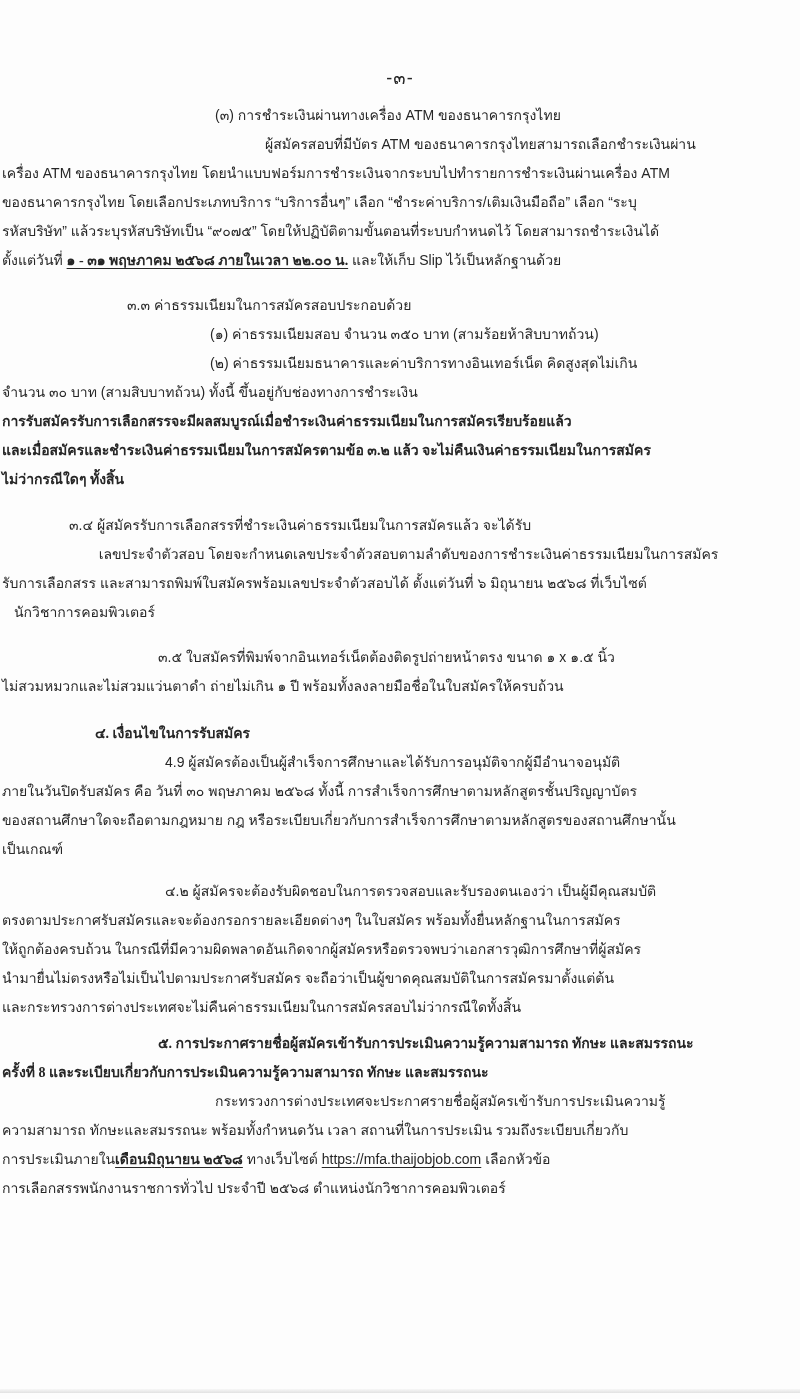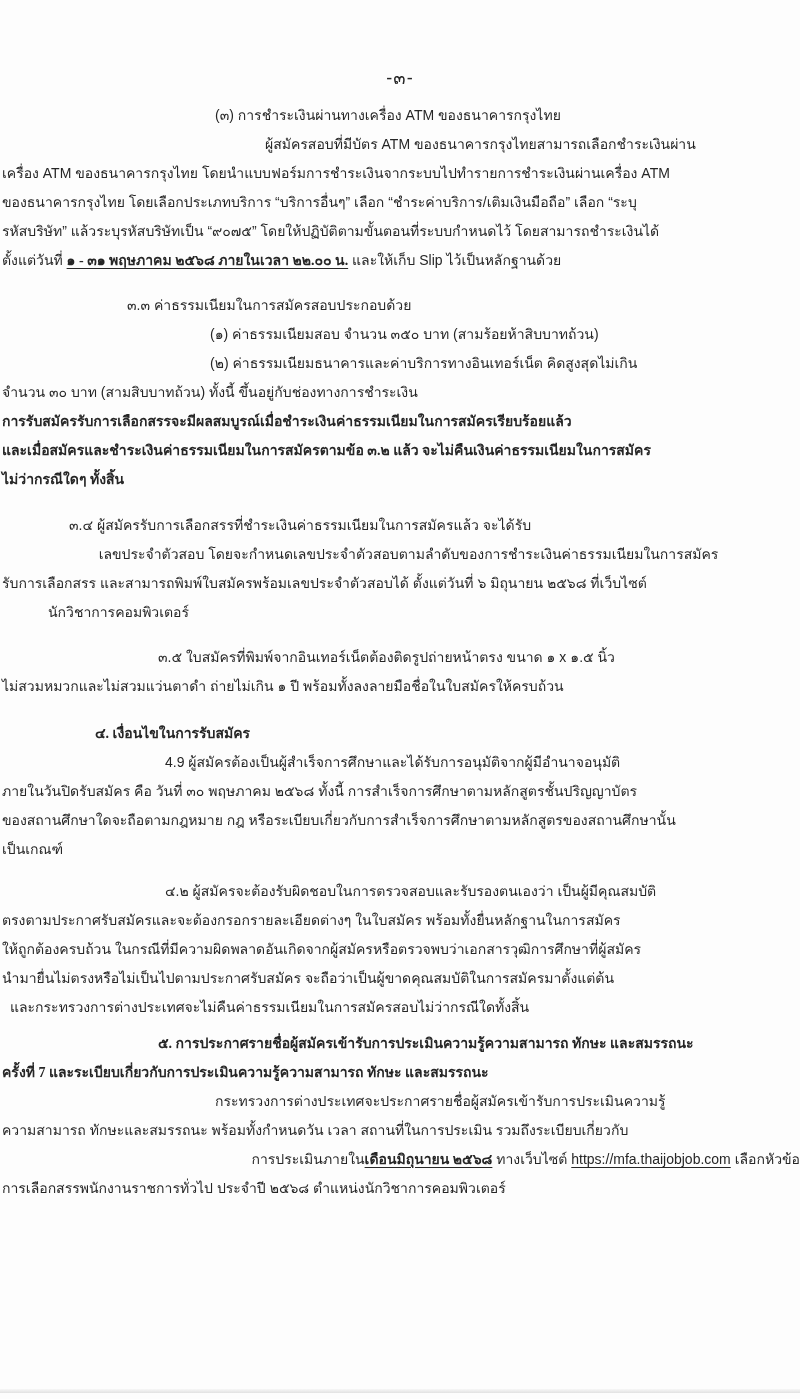--- a/index.html
+++ b/index.html
@@ -48,35 +48,35 @@
         <div class="line" style="padding-left: 127px; margin-top: 16px;"><span>๓.๓ ค่าธรรมเนียมในการสมัครสอบประกอบด้วย</span></div>
         <div class="line" style="padding-left: 210px;"><span>(๑)  ค่าธรรมเนียมสอบ จำนวน ๓๕๐ บาท (สามร้อยห้าสิบบาทถ้วน)</span></div>
         <div class="line" style="padding-left: 210px;"><span>(๒)  ค่าธรรมเนียมธนาคารและค่าบริการทางอินเทอร์เน็ต คิดสูงสุดไม่เกิน</span></div>
         <div class="line" style="padding-left: 2px;"><span>จำนวน ๓๐ บาท (สามสิบบาทถ้วน) ทั้งนี้ ขึ้นอยู่กับช่องทางการชำระเงิน</span></div>
         <div class="line" style="padding-left: 2px;"><span class="b">การรับสมัครรับการเลือกสรรจะมีผลสมบูรณ์เมื่อชำระเงินค่าธรรมเนียมในการสมัครเรียบร้อยแล้ว</span></div>
         <div class="line" style="padding-left: 2px;"><span class="b">และเมื่อสมัครและชำระเงินค่าธรรมเนียมในการสมัครตามข้อ ๓.๒ แล้ว จะไม่คืนเงินค่าธรรมเนียมในการสมัคร</span></div>
         <div class="line" style="padding-left: 2px;"><span class="b">ไม่ว่ากรณีใดๆ ทั้งสิ้น</span></div>
         <div class="line" style="padding-left: 69px; margin-top: 17px;"><span>๓.๔ ผู้สมัครรับการเลือกสรรที่ชำระเงินค่าธรรมเนียมในการสมัครแล้ว จะได้รับ</span></div>
         <div class="line" style="padding-left: 17px; text-align: center;"><span>เลขประจำตัวสอบ โดยจะกำหนดเลขประจำตัวสอบตามลำดับของการชำระเงินค่าธรรมเนียมในการสมัคร</span></div>
         <div class="line" style="padding-left: 2px;"><span>รับการเลือกสรร และสามารถพิมพ์ใบสมัครพร้อมเลขประจำตัวสอบได้ ตั้งแต่วันที่ ๖ มิถุนายน ๒๕๖๘ ที่เว็บไซต์</span></div>
-        <div class="line" style="padding-left: 0; margin-left: 48px;"><span>นักวิชาการคอมพิวเตอร์</span></div>
+        <div class="line" style="padding-left: 14px;"><span>นักวิชาการคอมพิวเตอร์</span></div>
         <div class="line" style="padding-left: 158px; margin-top: 16px;"><span>๓.๕ ใบสมัครที่พิมพ์จากอินเทอร์เน็ตต้องติดรูปถ่ายหน้าตรง ขนาด ๑ x ๑.๕ นิ้ว</span></div>
         <div class="line" style="padding-left: 2px;"><span>ไม่สวมหมวกและไม่สวมแว่นตาดำ ถ่ายไม่เกิน ๑ ปี พร้อมทั้งลงลายมือชื่อในใบสมัครให้ครบถ้วน</span></div>
         <div class="line" style="padding-left: 95px; margin-top: 18px;"><span class="b">๔. เงื่อนไขในการรับสมัคร</span></div>
         <div class="line" style="padding-left: 165px;"><span>4.9 ผู้สมัครต้องเป็นผู้สำเร็จการศึกษาและได้รับการอนุมัติจากผู้มีอำนาจอนุมัติ</span></div>
         <div class="line" style="padding-left: 2px;"><span>ภายในวันปิดรับสมัคร คือ วันที่ ๓๐ พฤษภาคม ๒๕๖๘ ทั้งนี้ การสำเร็จการศึกษาตามหลักสูตรชั้นปริญญาบัตร</span></div>
         <div class="line" style="padding-left: 2px;"><span>ของสถานศึกษาใดจะถือตามกฎหมาย กฎ หรือระเบียบเกี่ยวกับการสำเร็จการศึกษาตามหลักสูตรของสถานศึกษานั้น</span></div>
         <div class="line" style="padding-left: 2px;"><span>เป็นเกณฑ์</span></div>
         <div class="line" style="padding-left: 165px; margin-top: 13px;"><span>๔.๒ ผู้สมัครจะต้องรับผิดชอบในการตรวจสอบและรับรองตนเองว่า เป็นผู้มีคุณสมบัติ</span></div>
         <div class="line" style="padding-left: 2px;"><span>ตรงตามประกาศรับสมัครและจะต้องกรอกรายละเอียดต่างๆ ในใบสมัคร พร้อมทั้งยื่นหลักฐานในการสมัคร</span></div>
         <div class="line" style="padding-left: 2px;"><span>ให้ถูกต้องครบถ้วน ในกรณีที่มีความผิดพลาดอันเกิดจากผู้สมัครหรือตรวจพบว่าเอกสารวุฒิการศึกษาที่ผู้สมัคร</span></div>
         <div class="line" style="padding-left: 2px;"><span>นำมายื่นไม่ตรงหรือไม่เป็นไปตามประกาศรับสมัคร จะถือว่าเป็นผู้ขาดคุณสมบัติในการสมัครมาตั้งแต่ต้น</span></div>
-        <div class="line" style="padding-left: 2px; margin-left: 8px;"><span>และกระทรวงการต่างประเทศจะไม่คืนค่าธรรมเนียมในการสมัครสอบไม่ว่ากรณีใดทั้งสิ้น</span></div>
+        <div class="line" style="padding-left: 2px;"><span>และกระทรวงการต่างประเทศจะไม่คืนค่าธรรมเนียมในการสมัครสอบไม่ว่ากรณีใดทั้งสิ้น</span></div>
         <div class="line" style="padding-left: 158px; margin-top: 7px;"><span class="b">๕. การประกาศรายชื่อผู้สมัครเข้ารับการประเมินความรู้ความสามารถ ทักษะ และสมรรถนะ</span></div>
-        <div class="line" style="padding-left: 2px;"><span class="b">ครั้งที่ 7 และระเบียบเกี่ยวกับการประเมินความรู้ความสามารถ ทักษะ และสมรรถนะ</span></div>
+        <div class="line" style="padding-left: 2px;"><span class="b">ครั้งที่ 8 และระเบียบเกี่ยวกับการประเมินความรู้ความสามารถ ทักษะ และสมรรถนะ</span></div>
         <div class="line" style="padding-left: 215px;"><span>กระทรวงการต่างประเทศจะประกาศรายชื่อผู้สมัครเข้ารับการประเมินความรู้</span></div>
         <div class="line" style="padding-left: 2px;"><span>ความสามารถ ทักษะและสมรรถนะ พร้อมทั้งกำหนดวัน เวลา สถานที่ในการประเมิน รวมถึงระเบียบเกี่ยวกับ</span></div>
-        <div class="line" style="padding-left: 2px; text-align: right;"><span>การประเมินภายใน</span><span class="b u">เดือนมิถุนายน ๒๕๖๘</span><span> ทางเว็บไซต์ </span><span class="u">https://mfa.thaijobjob.com</span><span> เลือกหัวข้อ</span></div>
+        <div class="line" style="padding-left: 2px;"><span>การประเมินภายใน</span><span class="b u">เดือนมิถุนายน ๒๕๖๘</span><span> ทางเว็บไซต์ </span><span class="u">https://mfa.thaijobjob.com</span><span> เลือกหัวข้อ</span></div>
         <div class="line" style="padding-left: 2px;"><span>การเลือกสรรพนักงานราชการทั่วไป ประจำปี ๒๕๖๘ ตำแหน่งนักวิชาการคอมพิวเตอร์</span></div>
       </div>
   </div>
   <div class="scan-edge"></div>
 </div>
 
 </body></html>

